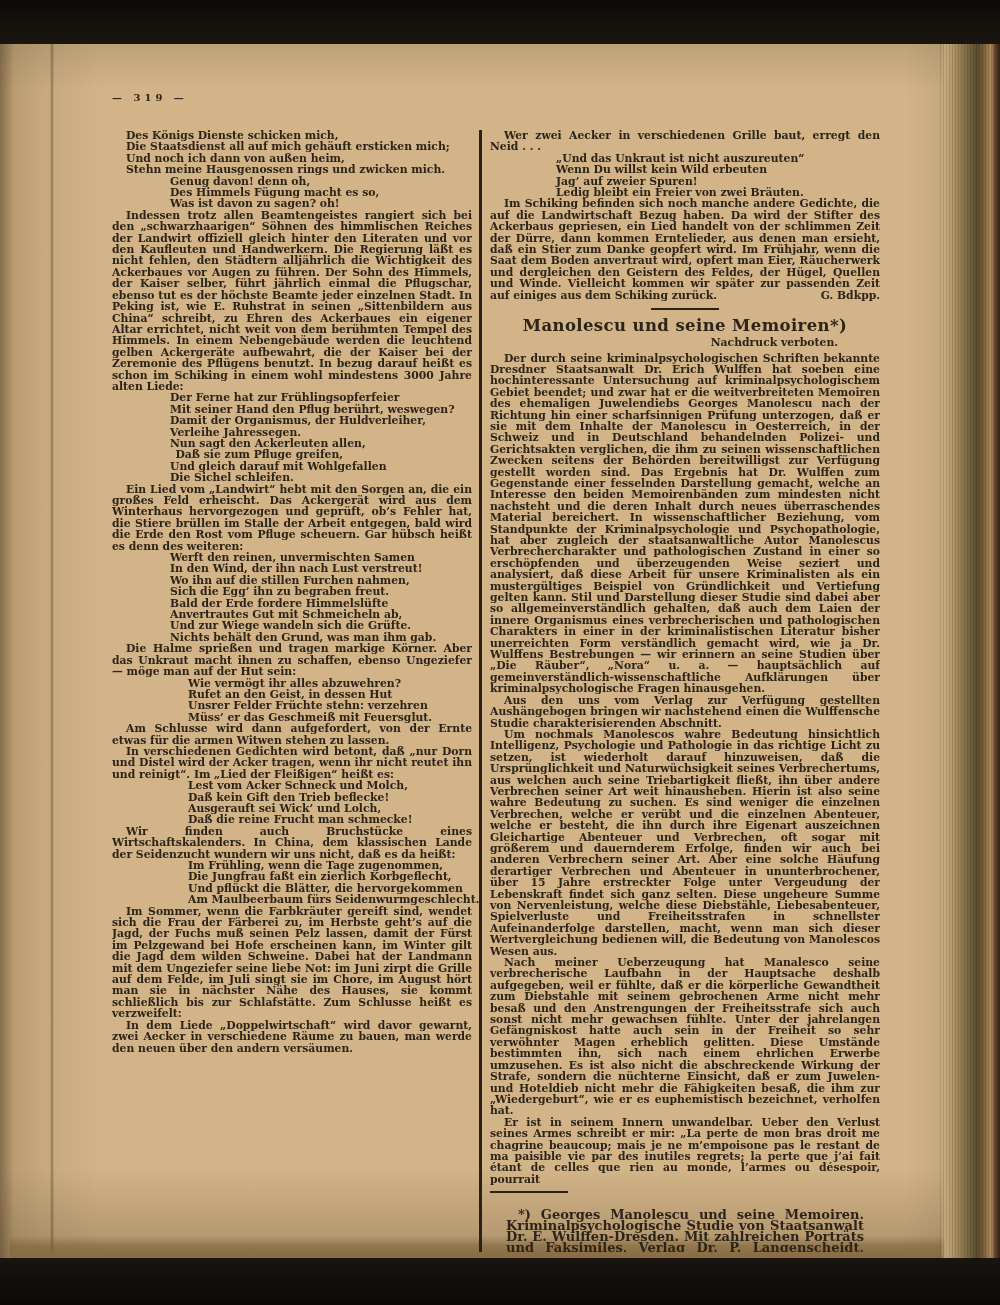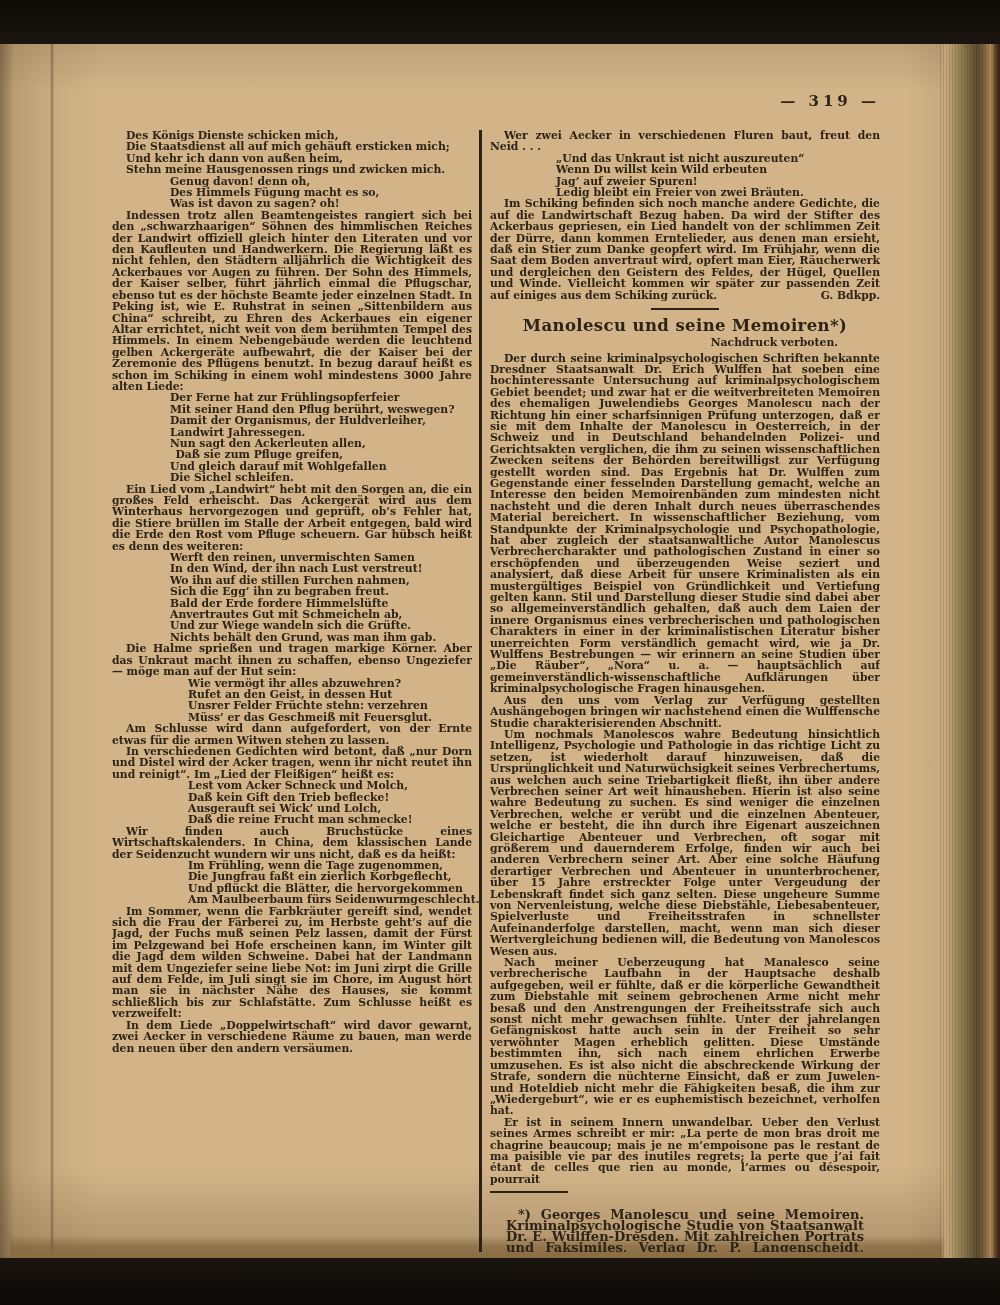--- a/index.html
+++ b/index.html
@@ -23,22 +23,22 @@
         background:linear-gradient(180deg, rgba(0,0,0,0) 0%, rgba(120,92,52,.55) 45%, #8a6c44 100%);}
   .fore-edge{position:absolute;right:0;top:0;bottom:0;width:60px;
         background:
           repeating-linear-gradient(90deg, rgba(0,0,0,.12) 0 1px, rgba(0,0,0,0) 1px 3px),
           linear-gradient(90deg,
             rgba(0,0,0,0) 0%, #c6a97c 10%, #ab9164 24%, #8d784e 38%,
             #6e5e3c 52%, #5a4c30 62%, #7a5c3b 72%, #9a7850 80%,
             #b08a5a 85%, #64452c 92%, #2e2013 100%);}
   .printed{position:absolute;left:112px;top:48px;width:768px;height:1160px;overflow:hidden;
            color:#2d2418;font-weight:bold;}
-  .pagenum{position:absolute;left:0;top:0;width:100%;text-align:right;
-           font-size:15px;letter-spacing:4px;}
+  .pagenum{position:absolute;left:0;top:0;width:100%;text-align:left;
+           font-size:10px;letter-spacing:4px;}
   .columns{position:absolute;left:0;top:38px;width:100%;min-height:1086px;display:flex;}
   .col{font-size:10.8px;line-height:11.4px;text-align:justify;}
   .col-left{width:360px;}
   .divider{width:3px;background:#2b2215;margin:0 8px 0 7px;}
   .col-right{flex:1;}
   .para{margin:0;text-indent:14px;}
   .verse{margin:0 0;text-align:left;}
   .verse .vline{white-space:nowrap;}
   .byline{float:right;text-indent:0;padding-left:8px;}
   .section-rule{width:68px;height:2px;background:#2b2215;margin:7px auto 6px auto;}
@@ -60,34 +60,34 @@
     <div class="gutter-crease"></div>
     <div class="under-pages"></div>
 
     <div class="printed">
       <div class="pagenum">— 319 —</div>
       <div class="columns">
         <div class="col col-left">
             <div class="verse" style="margin-left: 14px;">
               <div class="vline">Des Königs Dienste schicken mich,</div>
               <div class="vline">Die Staatsdienst all auf mich gehäuft ersticken mich;</div>
-              <div class="vline">Und kehr ich dann von außen heim,</div>
+              <div class="vline">Und noch ich dann von außen heim,</div>
               <div class="vline">Stehn meine Hausgenossen rings und zwicken mich.</div>
             </div>
             <div class="verse" style="margin-left: 58px;">
               <div class="vline">Genug davon! denn oh,</div>
               <div class="vline">Des Himmels Fügung macht es so,</div>
               <div class="vline">Was ist davon zu sagen? oh!</div>
             </div>
             <p class="para">Indessen trotz allen Beamtengeistes rangiert sich bei den „schwarzhaarigen“ Söhnen des himmlischen Reiches der Landwirt offiziell gleich hinter den Literaten und vor den Kaufleuten und Handwerkern. Die Regierung läßt es nicht fehlen, den Städtern alljährlich die Wichtigkeit des Ackerbaues vor Augen zu führen. Der Sohn des Himmels, der Kaiser selber, führt jährlich einmal die Pflugschar, ebenso tut es der höchste Beamte jeder einzelnen Stadt. In Peking ist, wie E. Ruhstrat in seinen „Sittenbildern aus China“ schreibt, zu Ehren des Ackerbaues ein eigener Altar errichtet, nicht weit von dem berühmten Tempel des Himmels. In einem Nebengebäude werden die leuchtend gelben Ackergeräte aufbewahrt, die der Kaiser bei der Zeremonie des Pflügens benutzt. In bezug darauf heißt es schon im Schiking in einem wohl mindestens 3000 Jahre alten Liede:</p>
             <div class="verse" style="margin-left: 58px;">
               <div class="vline">Der Ferne hat zur Frühlingsopferfeier</div>
               <div class="vline">Mit seiner Hand den Pflug berührt, weswegen?</div>
               <div class="vline">Damit der Organismus, der Huldverleiher,</div>
-              <div class="vline">Landwirt Jahressegen.</div>
+              <div class="vline">Verleihe Jahressegen.</div>
             </div>
             <div class="verse" style="margin-left: 58px;">
               <div class="vline">Nun sagt den Ackerleuten allen,</div>
               <div class="vline"> Daß sie zum Pfluge greifen,</div>
               <div class="vline">Und gleich darauf mit Wohlgefallen</div>
               <div class="vline">Die Sichel schleifen.</div>
             </div>
             <p class="para">Ein Lied vom „Landwirt“ hebt mit den Sorgen an, die ein großes Feld erheischt. Das Ackergerät wird aus dem Winterhaus hervorgezogen und geprüft, ob’s Fehler hat, die Stiere brüllen im Stalle der Arbeit entgegen, bald wird die Erde den Rost vom Pfluge scheuern. Gar hübsch heißt es denn des weiteren:</p>
             <div class="verse" style="margin-left: 58px;">
               <div class="vline">Werft den reinen, unvermischten Samen</div>
@@ -119,21 +119,21 @@
               <div class="vline">Im Frühling, wenn die Tage zugenommen,</div>
               <div class="vline">Die Jungfrau faßt ein zierlich Korbgeflecht,</div>
               <div class="vline">Und pflückt die Blätter, die hervorgekommen</div>
               <div class="vline">Am Maulbeerbaum fürs Seidenwurmgeschlecht.</div>
             </div>
             <p class="para">Im Sommer, wenn die Farbkräuter gereift sind, wendet sich die Frau der Färberei zu, im Herbste geht’s auf die Jagd, der Fuchs muß seinen Pelz lassen, damit der Fürst im Pelzgewand bei Hofe erscheinen kann, im Winter gilt die Jagd dem wilden Schweine. Dabei hat der Landmann mit dem Ungeziefer seine liebe Not: im Juni zirpt die Grille auf dem Felde, im Juli singt sie im Chore, im August hört man sie in nächster Nähe des Hauses, sie kommt schließlich bis zur Schlafstätte. Zum Schlusse heißt es verzweifelt:</p>
             <p class="para">In dem Liede „Doppelwirtschaft“ wird davor gewarnt, zwei Aecker in verschiedene Räume zu bauen, man werde den neuen über den andern versäumen.</p>
           </div>
         <div class="divider"></div>
         <div class="col col-right">
-            <p class="para">Wer zwei Aecker in verschiedenen Fluren baut, freut den Neid . . .</p>
+            <p class="para">Wer zwei Aecker in verschiedenen Grille baut, erregt den Neid . . .</p>
             <div class="verse" style="margin-left: 66px;">
               <div class="vline">„Und das Unkraut ist nicht auszureuten“</div>
               <div class="vline">Wenn Du willst kein Wild erbeuten</div>
               <div class="vline">Jag’ auf zweier Spuren!</div>
               <div class="vline">Ledig bleibt ein Freier von zwei Bräuten.</div>
             </div>
             <p class="para">Im Schiking befinden sich noch manche andere Gedichte, die auf die Landwirtschaft Bezug haben. Da wird der Stifter des Ackerbaus gepriesen, ein Lied handelt von der schlimmen Zeit der Dürre, dann kommen Erntelieder, aus denen man ersieht, daß ein Stier zum Danke geopfert wird. Im Frühjahr, wenn die Saat dem Boden anvertraut wird, opfert man Eier, Räucherwerk und dergleichen den Geistern des Feldes, der Hügel, Quellen und Winde. Vielleicht kommen wir später zur passenden Zeit auf einiges aus dem Schiking zurück.<span class="byline">G. Bdkpp.</span></p>
             <div class="section-rule"></div>
             <h2 class="heading">Manolescu und seine Memoiren*)</h2>
             <div class="note-right">Nachdruck verboten.</div>

